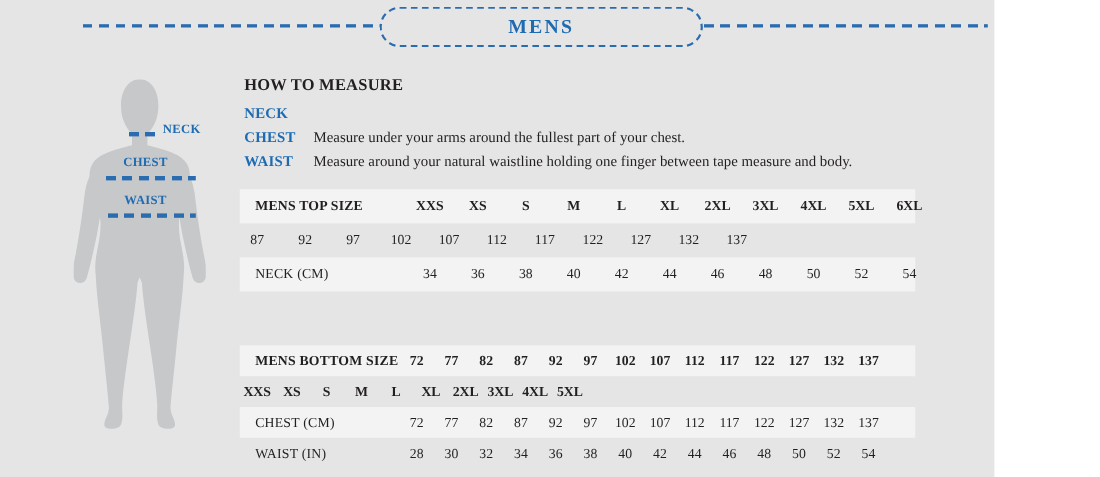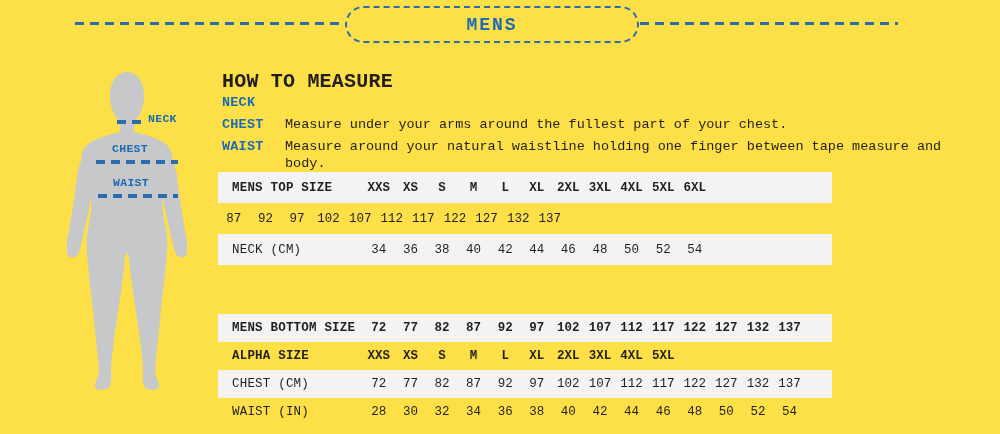--- a/index.html
+++ b/index.html
@@ -1,18 +1,18 @@
 <!DOCTYPE html>
 <html><head>
 <meta charset="utf-8">
 <style>
   html,body{margin:0;padding:0;background:#ffffff;}
   #stage{
-    position:relative;width:1000px;height:434px;background:#fde047;overflow:hidden;
-    font-family:Liberation Mono, monospace;color:#231f20;
+    position:relative;width:904px;height:434px;background:#e5e5e5;overflow:hidden;
+    font-family:Liberation Serif, serif;color:#231f20;
   }
   
   .dash-h{position:absolute;height:3px;
     background:repeating-linear-gradient(90deg,#2a6cb0 0 9px,transparent 9px 15px);}
   #hline-left{left:75px;top:22px;width:270px;}
   #hline-right{left:640px;top:22px;width:258px;}
   #mens-badge{
     position:absolute;left:345px;top:6px;width:290px;height:33px;
     border:2px dashed #2a6cb0;border-radius:19px;
     display:flex;align-items:center;justify-content:center;
@@ -23,33 +23,33 @@
   .fig-label{position:absolute;font-size:11.5px;font-weight:bold;color:#1e6bb2;letter-spacing:.3px;}
   .fig-dash{position:absolute;height:4px;
     background:repeating-linear-gradient(90deg,#2a6cb0 0 9px,transparent 9px 15px);}
   #neck-label{left:148px;top:112px;}
   #neck-line{left:117px;top:120px;width:28px;}
   #chest-label{left:112px;top:142px;}
   #chest-line{left:96px;top:160px;width:82px;}
   #waist-label{left:113px;top:176px;}
   #waist-line{left:98px;top:194px;width:80px;}
   
-  #howto-title{position:absolute;left:222px;top:70px;font-size:20px;font-weight:bold;letter-spacing:.2px;}
+  #howto-title{position:absolute;left:222px;top:70px;font-size:15px;font-weight:bold;letter-spacing:.2px;}
   .measure-row{position:absolute;left:222px;width:720px;display:flex;font-size:13.5px;line-height:17px;}
   .measure-row .mlabel{width:63px;font-weight:bold;color:#1e6bb2;flex:none;letter-spacing:.2px;}
   .measure-row .mtext{color:#231f20;}
   #measure-row-0{top:94px;}
   #measure-row-1{top:116px;}
   #measure-row-2{top:138px;}
   
   .size-table{position:absolute;left:218px;width:614px;}
   #table-top{top:172px;}
   #table-bottom{top:294px;margin-top:20px;}
   .trow{display:flex;align-items:center;}
-  #table-top .trow{height:31px;}
+  #table-top .trow{height:31px;gap:12px;}
   #table-bottom .trow{height:28px;}
   .trow.gray{background:#f3f3f3;}
   .tlabel{width:131px;padding-left:14px;font-size:12.5px;flex:none;letter-spacing:.2px;}
   .cell{width:31.6px;text-align:center;font-size:12.5px;flex:none;}
   .bold{font-weight:bold;}
 </style>
 </head>
 <body>
 
 <div id="stage">
@@ -143,21 +143,20 @@
       <span class="cell bold">102</span>
       <span class="cell bold">107</span>
       <span class="cell bold">112</span>
       <span class="cell bold">117</span>
       <span class="cell bold">122</span>
       <span class="cell bold">127</span>
       <span class="cell bold">132</span>
       <span class="cell bold">137</span>
     </div>
     <div class="trow">
-      <span class="tlabel bold">ALPHA SIZE</span>
       <span class="cell bold">XXS</span>
       <span class="cell bold">XS</span>
       <span class="cell bold">S</span>
       <span class="cell bold">M</span>
       <span class="cell bold">L</span>
       <span class="cell bold">XL</span>
       <span class="cell bold">2XL</span>
       <span class="cell bold">3XL</span>
       <span class="cell bold">4XL</span>
       <span class="cell bold">5XL</span>

